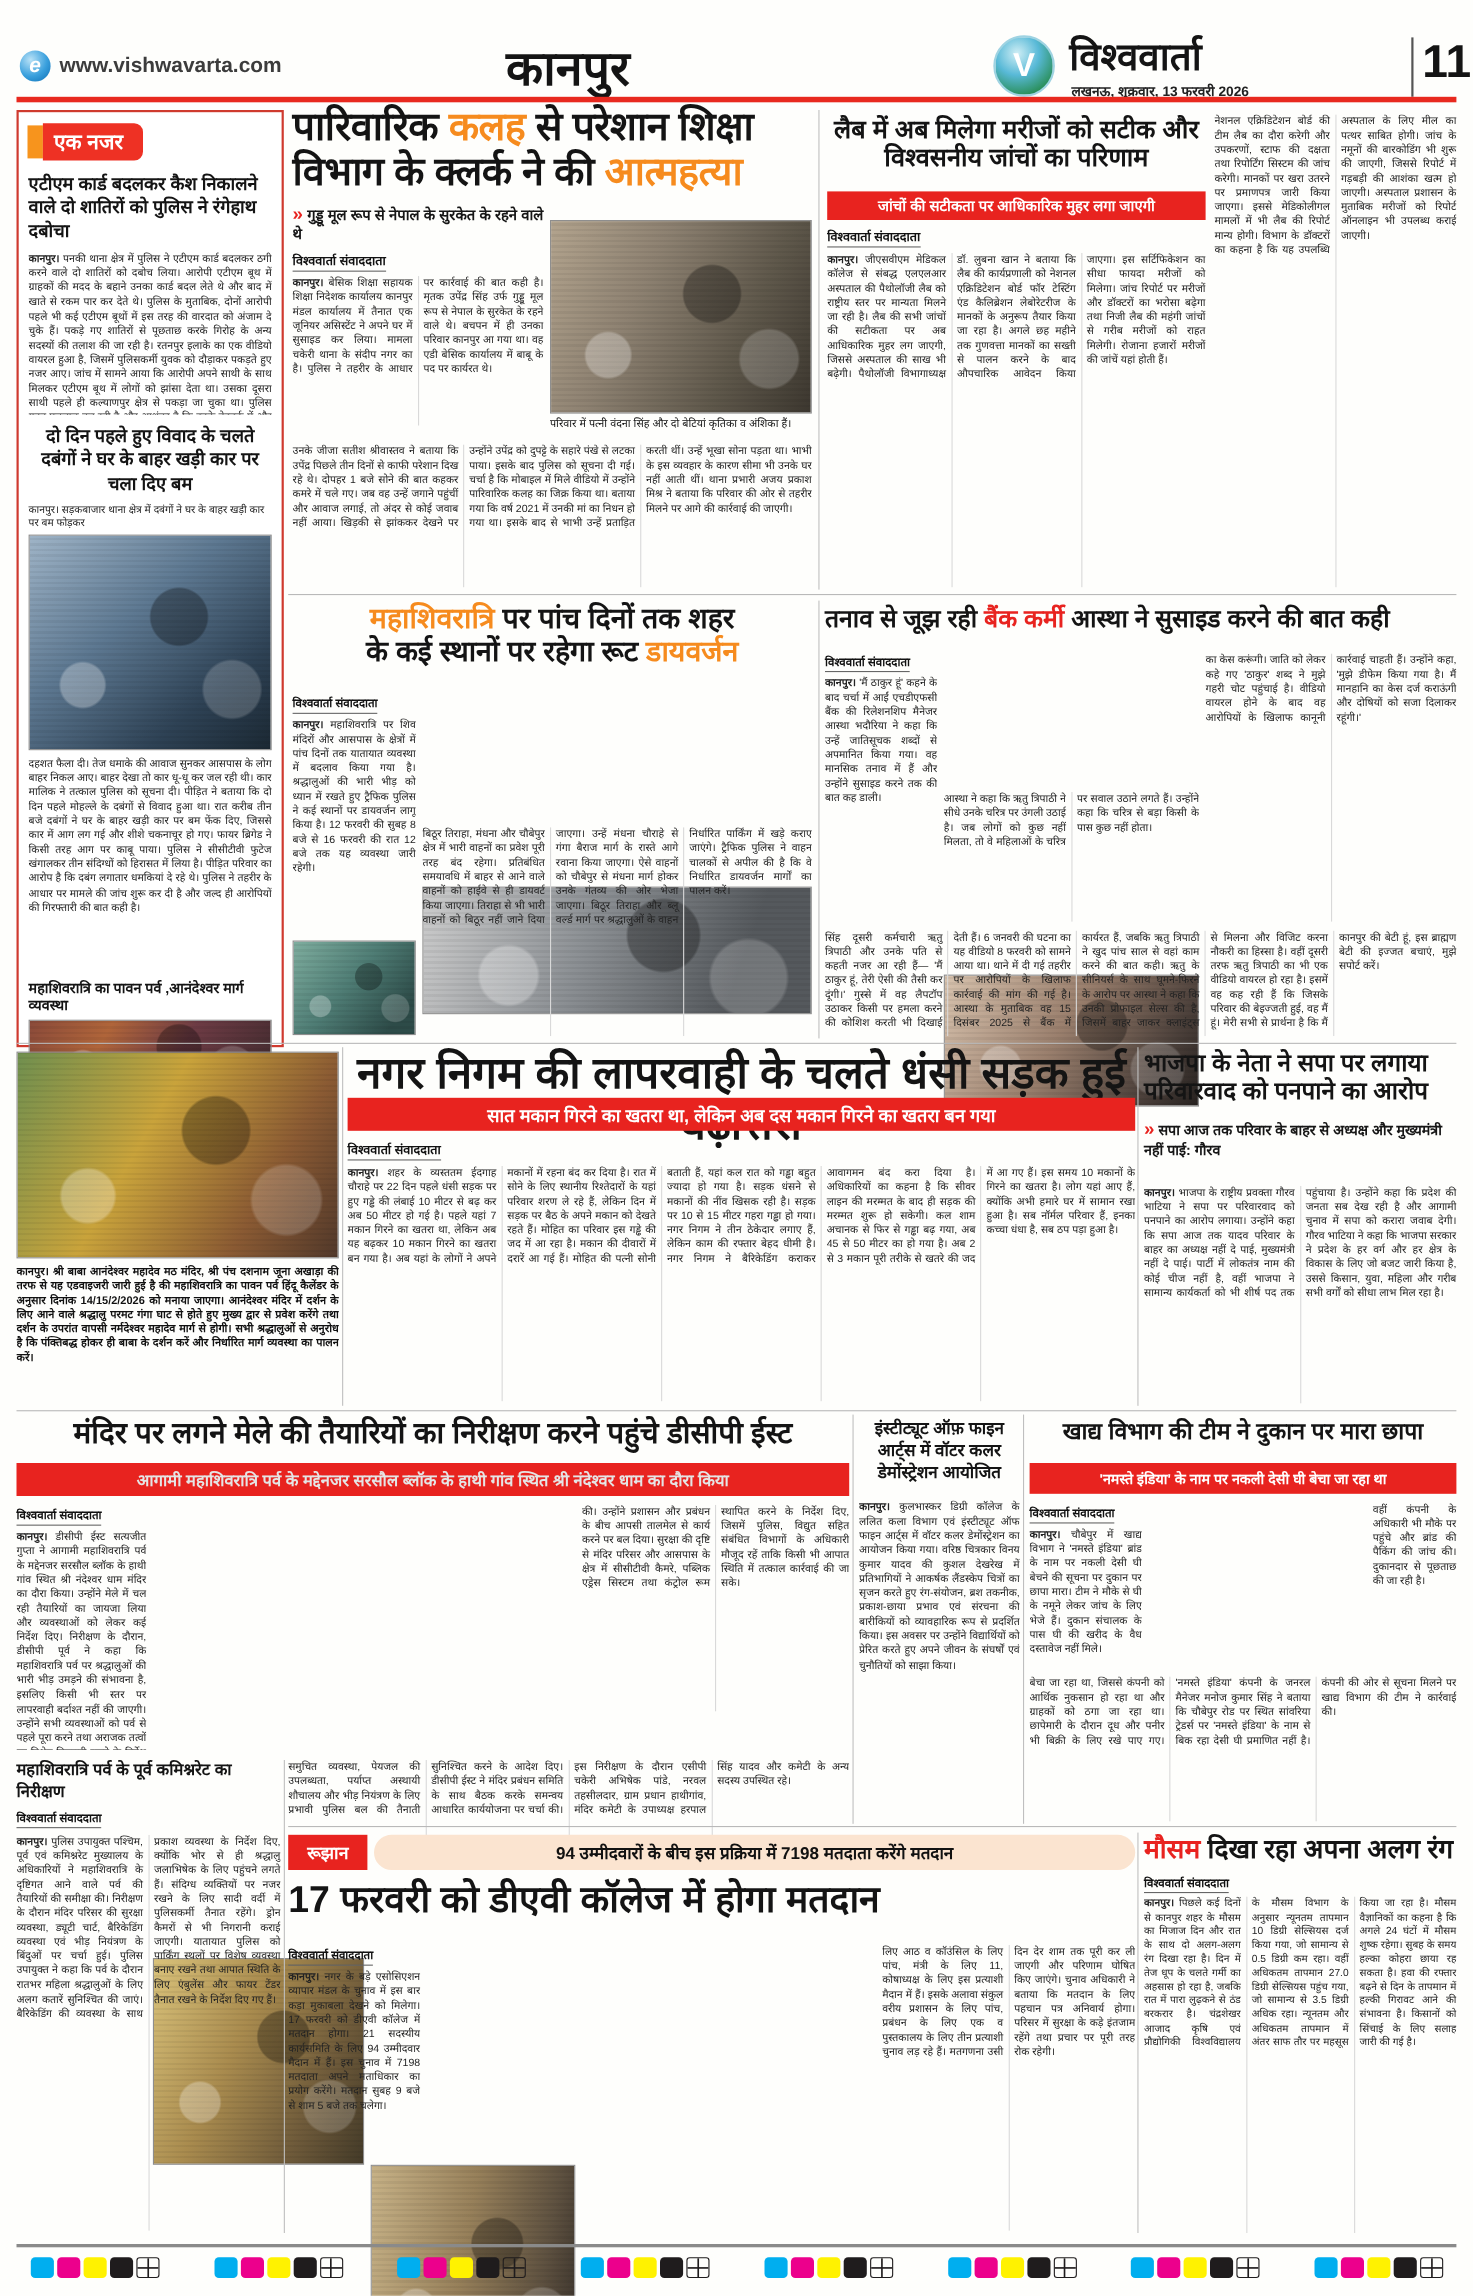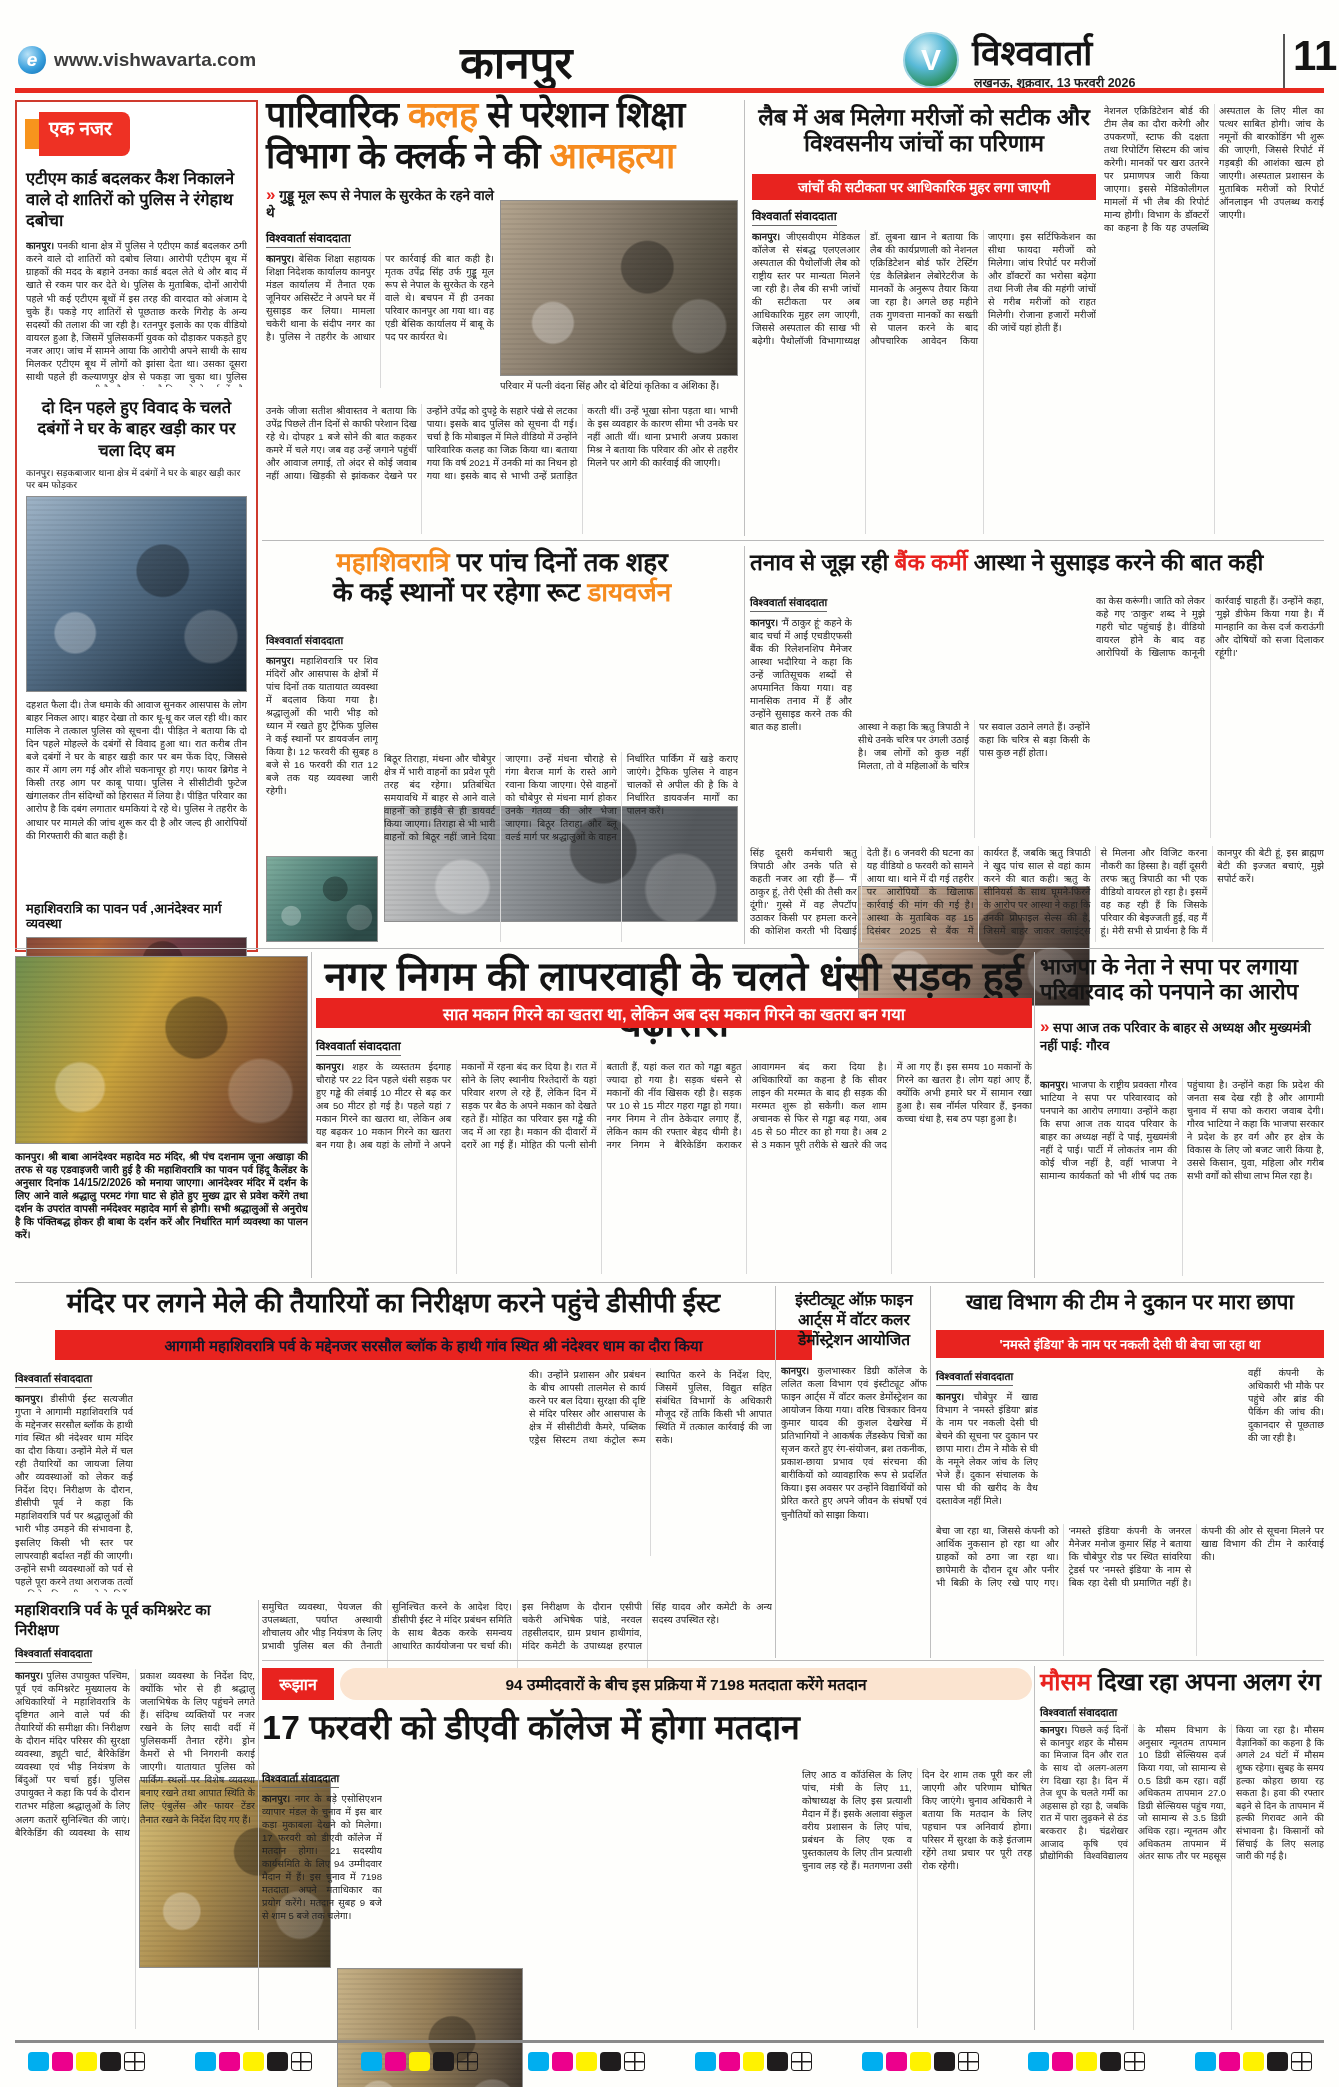--- a/index.html
+++ b/index.html
@@ -19,21 +19,21 @@
           padding-bottom:2px;margin-bottom:4px;display:inline-block;}
   .photo{border:1px solid #8e8e8e;box-sizing:border-box;position:relative;overflow:hidden;}
   .photo::after{content:"";position:absolute;inset:0;
      background:radial-gradient(circle at 22% 70%, rgba(255,255,255,.28) 0 9%, transparent 10%),
                 radial-gradient(circle at 62% 38%, rgba(0,0,0,.30) 0 14%, transparent 15%),
                 radial-gradient(circle at 84% 72%, rgba(255,255,255,.18) 0 11%, transparent 12%),
                 repeating-linear-gradient(0deg, rgba(0,0,0,.05) 0 2px, transparent 2px 5px);}
   .caption{font-size:10px;font-weight:bold;line-height:1.3;color:#111;text-align:justify;}
   .banner-red{background:#e8231f;color:#fff;font-weight:bold;text-align:center;
               display:flex;align-items:center;justify-content:center;box-sizing:border-box;}
-  .banner-red.ytxt{color:#0f172a;margin-left:40px;}
+  .banner-red.ytxt{color:#e5e5e5;}
   .hr{background:#b9b9b9;height:1px;}
   .vr{background:#bfbfbf;width:1px;}
   .qmark{color:#e8231f;font-weight:bold;}
   
   .ph-police{background:linear-gradient(115deg,#b3a48e,#8d8171 35%,#5f584b 70%,#3c372f);}
   .ph-car{background:linear-gradient(140deg,#9fb4c7,#5d7891 40%,#2e4255 75%,#1b2833);}
   .ph-crowd{background:linear-gradient(120deg,#8a4a3a,#b0653a 30%,#6d3b44 60%,#402a2e);}
   .ph-garland{background:linear-gradient(120deg,#6f8f4f,#c9a33b 40%,#8a5a33 75%,#51382a);}
   .ph-traffic{background:linear-gradient(110deg,#cdcdcd,#8e9296 40%,#55595d 80%);}
   .ph-phone{background:linear-gradient(120deg,#d8c3ae,#9a7f6d 45%,#4e423c 80%,#272220);}
@@ -43,21 +43,21 @@
   
   .elogo{width:28px;height:28px;border-radius:50%;display:inline-flex;align-items:center;justify-content:center;
          background:radial-gradient(circle at 35% 30%,#b9e2f7,#3aa0dd 55%,#0b6cb3);color:#fff;
          font-weight:bold;font-style:italic;font-size:19px;}
   .vlogo{width:56px;height:56px;border-radius:50%;display:flex;align-items:center;justify-content:center;
          background:radial-gradient(circle at 38% 28%,#cfeef5,#58b9d7 40%,#2a8f5a 78%,#1d6e8a);
          color:#fff;font-weight:bold;font-size:30px;border:2px solid #9fd3e2;box-sizing:border-box;}
   .eknajar-wrap{display:flex;align-items:center;}
   .eknajar-sq{width:14px;height:30px;background:#f7941d;display:inline-block;}
   .eknajar-pill{background:#ee3124;color:#fff;font-weight:bold;font-size:19px;
-                padding:3px 18px 15px 10px;border-radius:0 8px 8px 0;}
+                padding:3px 18px 5px 10px;border-radius:0 8px 8px 0;}
   .tag-red{background:#e8231f;color:#fff;font-weight:bold;display:flex;align-items:center;justify-content:center;}
   .banner-peach{background:#fbe4d0;border-radius:16px;color:#111;font-weight:bold;
                 display:flex;align-items:center;justify-content:center;}
   
   .cmyk-row{display:flex;justify-content:space-between;align-items:center;}
   .cmyk-g{display:flex;gap:3px;align-items:center;}
   .cmyk-g i{width:21px;height:19px;border-radius:4px;display:inline-block;}
   .c-c{background:#00aeef;} .c-m{background:#ec008c;} .c-y{background:#fff200;} .c-k{background:#1f1c1d;}
   .c-reg{width:21px;height:19px;border:1.5px solid #1f1c1d;border-radius:3px;box-sizing:border-box;
          background:linear-gradient(#1f1c1d,#1f1c1d) center/1.5px 100% no-repeat,

